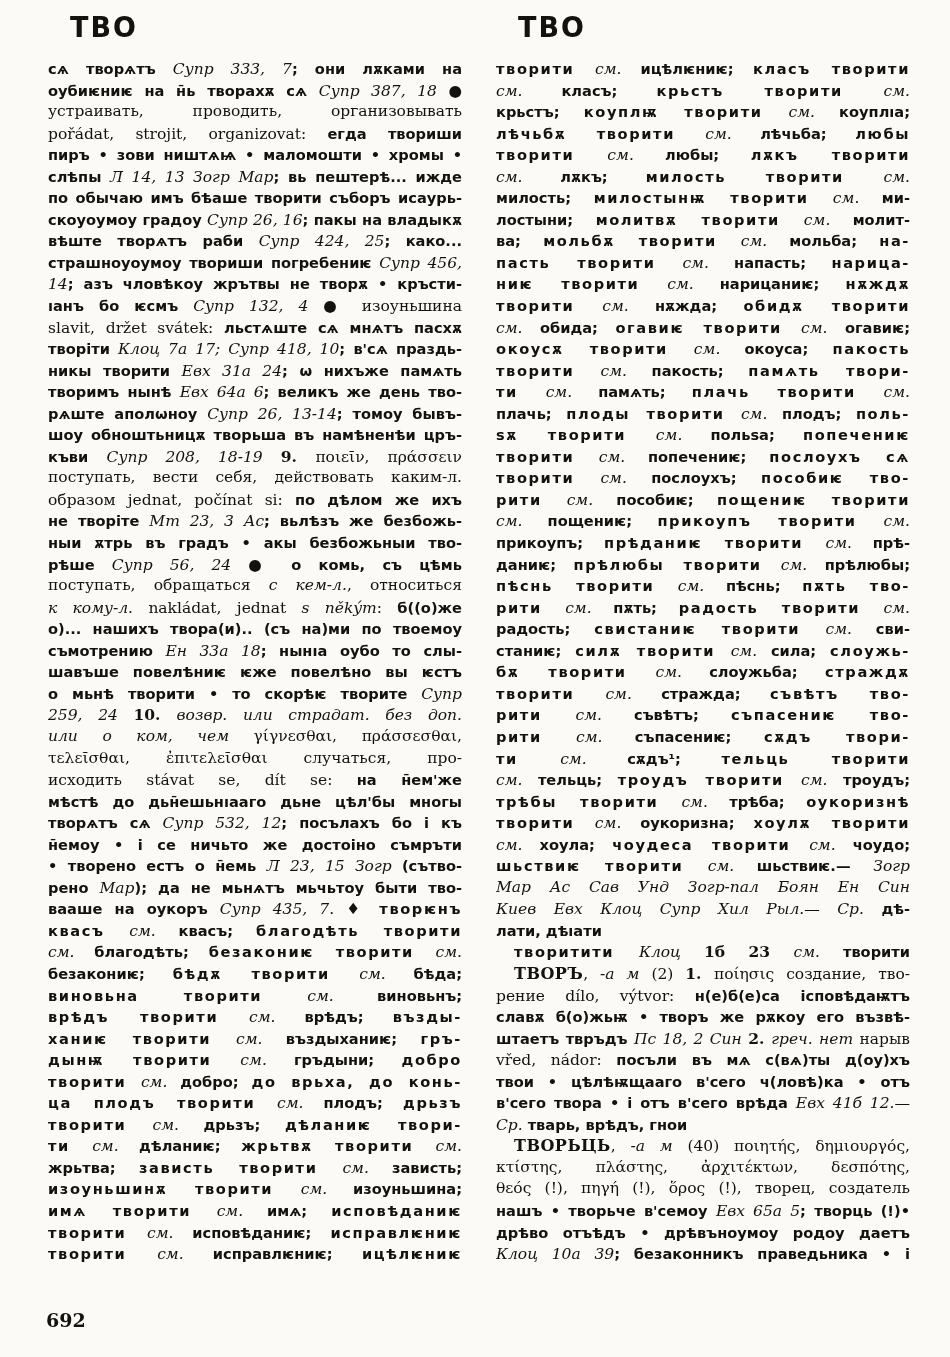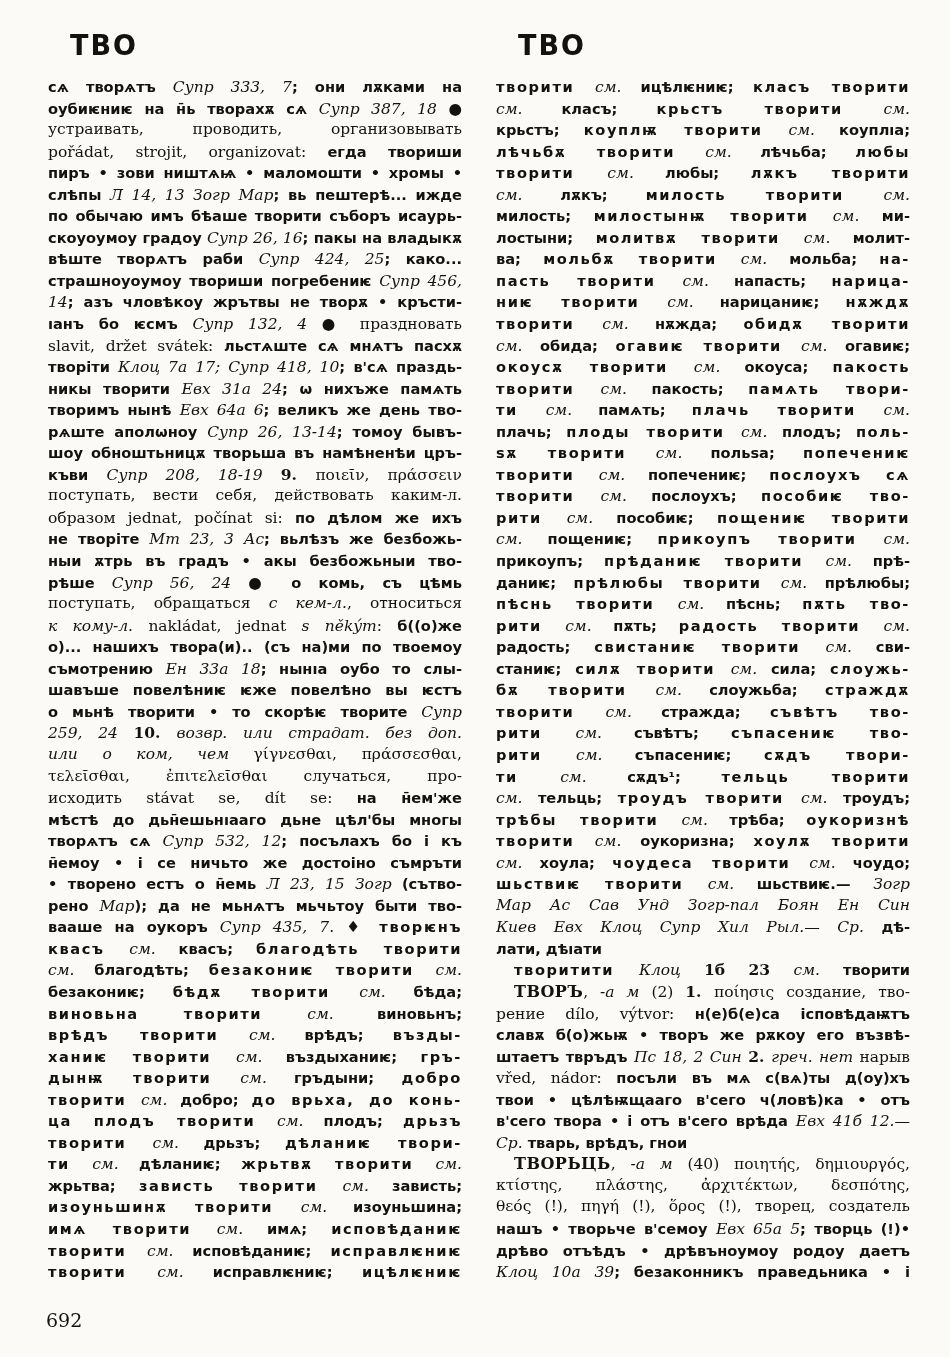--- a/index.html
+++ b/index.html
@@ -1,39 +1,39 @@
 <!DOCTYPE html>
 <html><head>
 <meta charset="utf-8">
 <style>
   html,body{margin:0;padding:0;background:#e8e8e4;}
   #page{position:relative;width:950px;height:1357px;background:#fbfaf6;color:#141210;
         font-family:"DejaVu Serif",serif;overflow:hidden;box-sizing:border-box;
-        padding:30px 38px 0 48px;}
+        padding:12px 38px 0 48px;}
   .colhead-row{display:flex;height:46px;}
   .colhead{width:414px;font-family:"DejaVu Sans",sans-serif;font-weight:700;
            font-size:27px;letter-spacing:2px;padding-left:22px;box-sizing:border-box;
            transform:scaleY(1.05);}
   .colhead.right{margin-left:34px;}
   .cols{display:flex;}
   .col{width:414px;}
   .col.right{margin-left:34px;}
   .line{height:21.55px;line-height:21.55px;font-size:15.5px;text-align:justify;
         text-align-last:justify;overflow:hidden;white-space:nowrap;}
   .line.nj{text-align-last:left;}
   .line.ind{text-indent:18px;}
   
   .o{font-family:"DejaVu Sans",sans-serif;font-weight:700;font-size:14.6px;}
   .so{font-family:"DejaVu Sans",sans-serif;font-weight:700;font-size:14.6px;letter-spacing:1.6px;}
   .i{font-style:italic;}
   .r{}
   .b{font-weight:700;}
   .bh{font-weight:700;font-size:16px;letter-spacing:.5px;font-family:"DejaVu Serif",serif;margin-top:20px;}
   .g{font-family:"DejaVu Serif",serif;}
-  .pagenum{position:absolute;left:46px;bottom:26px;font-size:19px;font-weight:400;
+  .pagenum{position:absolute;left:46px;bottom:26px;font-size:19px;font-weight:700;
            font-family:"DejaVu Serif",serif;margin-top:35px;}
 </style>
 </head>
 <body>
 
 <div id="page">
   <div class="colhead-row">
     <div class="colhead left">ТВО</div>
     <div class="colhead right">ТВО</div>
   </div>
@@ -43,21 +43,21 @@
         <div class="line"><span class="o">оубиѥниѥ на н̄ь творахѫ сѧ </span><span class="i">Супр 387, 18 </span><span class="r">●</span></div>
         <div class="line"><span class="r">устраивать, проводить, организовывать</span></div>
         <div class="line"><span class="r">pořádat, strojit, organizovat: </span><span class="o">егда твориши</span></div>
         <div class="line"><span class="o">пиръ • зови ништѧѩ • маломошти • хромы •</span></div>
         <div class="line"><span class="o">слѣпы </span><span class="i">Л 14, 13 Зогр Мар</span><span class="o">; вь пештерѣ... ижде</span></div>
         <div class="line"><span class="o">по обычаю имъ бѣаше творити съборъ исаурь-</span></div>
         <div class="line"><span class="o">скоуоумоу градоу </span><span class="i">Супр 26, 16</span><span class="o">; пакы на владыкѫ</span></div>
         <div class="line"><span class="o">вѣште творѧтъ раби </span><span class="i">Супр 424, 25</span><span class="o">; како...</span></div>
         <div class="line"><span class="o">страшноуоумоу твориши погребениѥ </span><span class="i">Супр 456,</span></div>
         <div class="line"><span class="i">14</span><span class="o">; азъ чловѣкоу жрътвы не творѫ • кръсти-</span></div>
-        <div class="line"><span class="o">ıанъ бо ѥсмъ </span><span class="i">Супр 132, 4 </span><span class="r">● праздновать</span></div>
+        <div class="line"><span class="o">ıанъ бо ѥсмъ </span><span class="i">Супр 132, 4 </span><span class="r">● изоуньшина</span></div>
         <div class="line"><span class="r">slavit, držet svátek: </span><span class="o">льстѧште сѧ мнѧтъ пасхѫ</span></div>
         <div class="line"><span class="o">творіти </span><span class="i">Клоц 7а 17; Супр 418, 10</span><span class="o">; в'сѧ праздь-</span></div>
         <div class="line"><span class="o">никы творити </span><span class="i">Евх 31а 24</span><span class="o">; ѡ нихъже памѧть</span></div>
         <div class="line"><span class="o">творимъ нынѣ </span><span class="i">Евх 64а 6</span><span class="o">; великъ же день тво-</span></div>
         <div class="line"><span class="o">рѧште аполѡноу </span><span class="i">Супр 26, 13-14</span><span class="o">; томоу бывъ-</span></div>
         <div class="line"><span class="o">шоу обноштьницѫ творьша въ намѣненѣи цръ-</span></div>
         <div class="line"><span class="o">къви </span><span class="i">Супр 208, 18-19 </span><span class="b">9. </span><span class="g">ποιεῖν, πράσσειν</span></div>
         <div class="line"><span class="r">поступать, вести себя, действовать каким-л.</span></div>
         <div class="line"><span class="r">образом jednat, počínat si: </span><span class="o">по дѣлом же ихъ</span></div>
         <div class="line"><span class="o">не творіте </span><span class="i">Мт 23, 3 Ас</span><span class="o">; вьлѣзъ же безбожь-</span></div>

